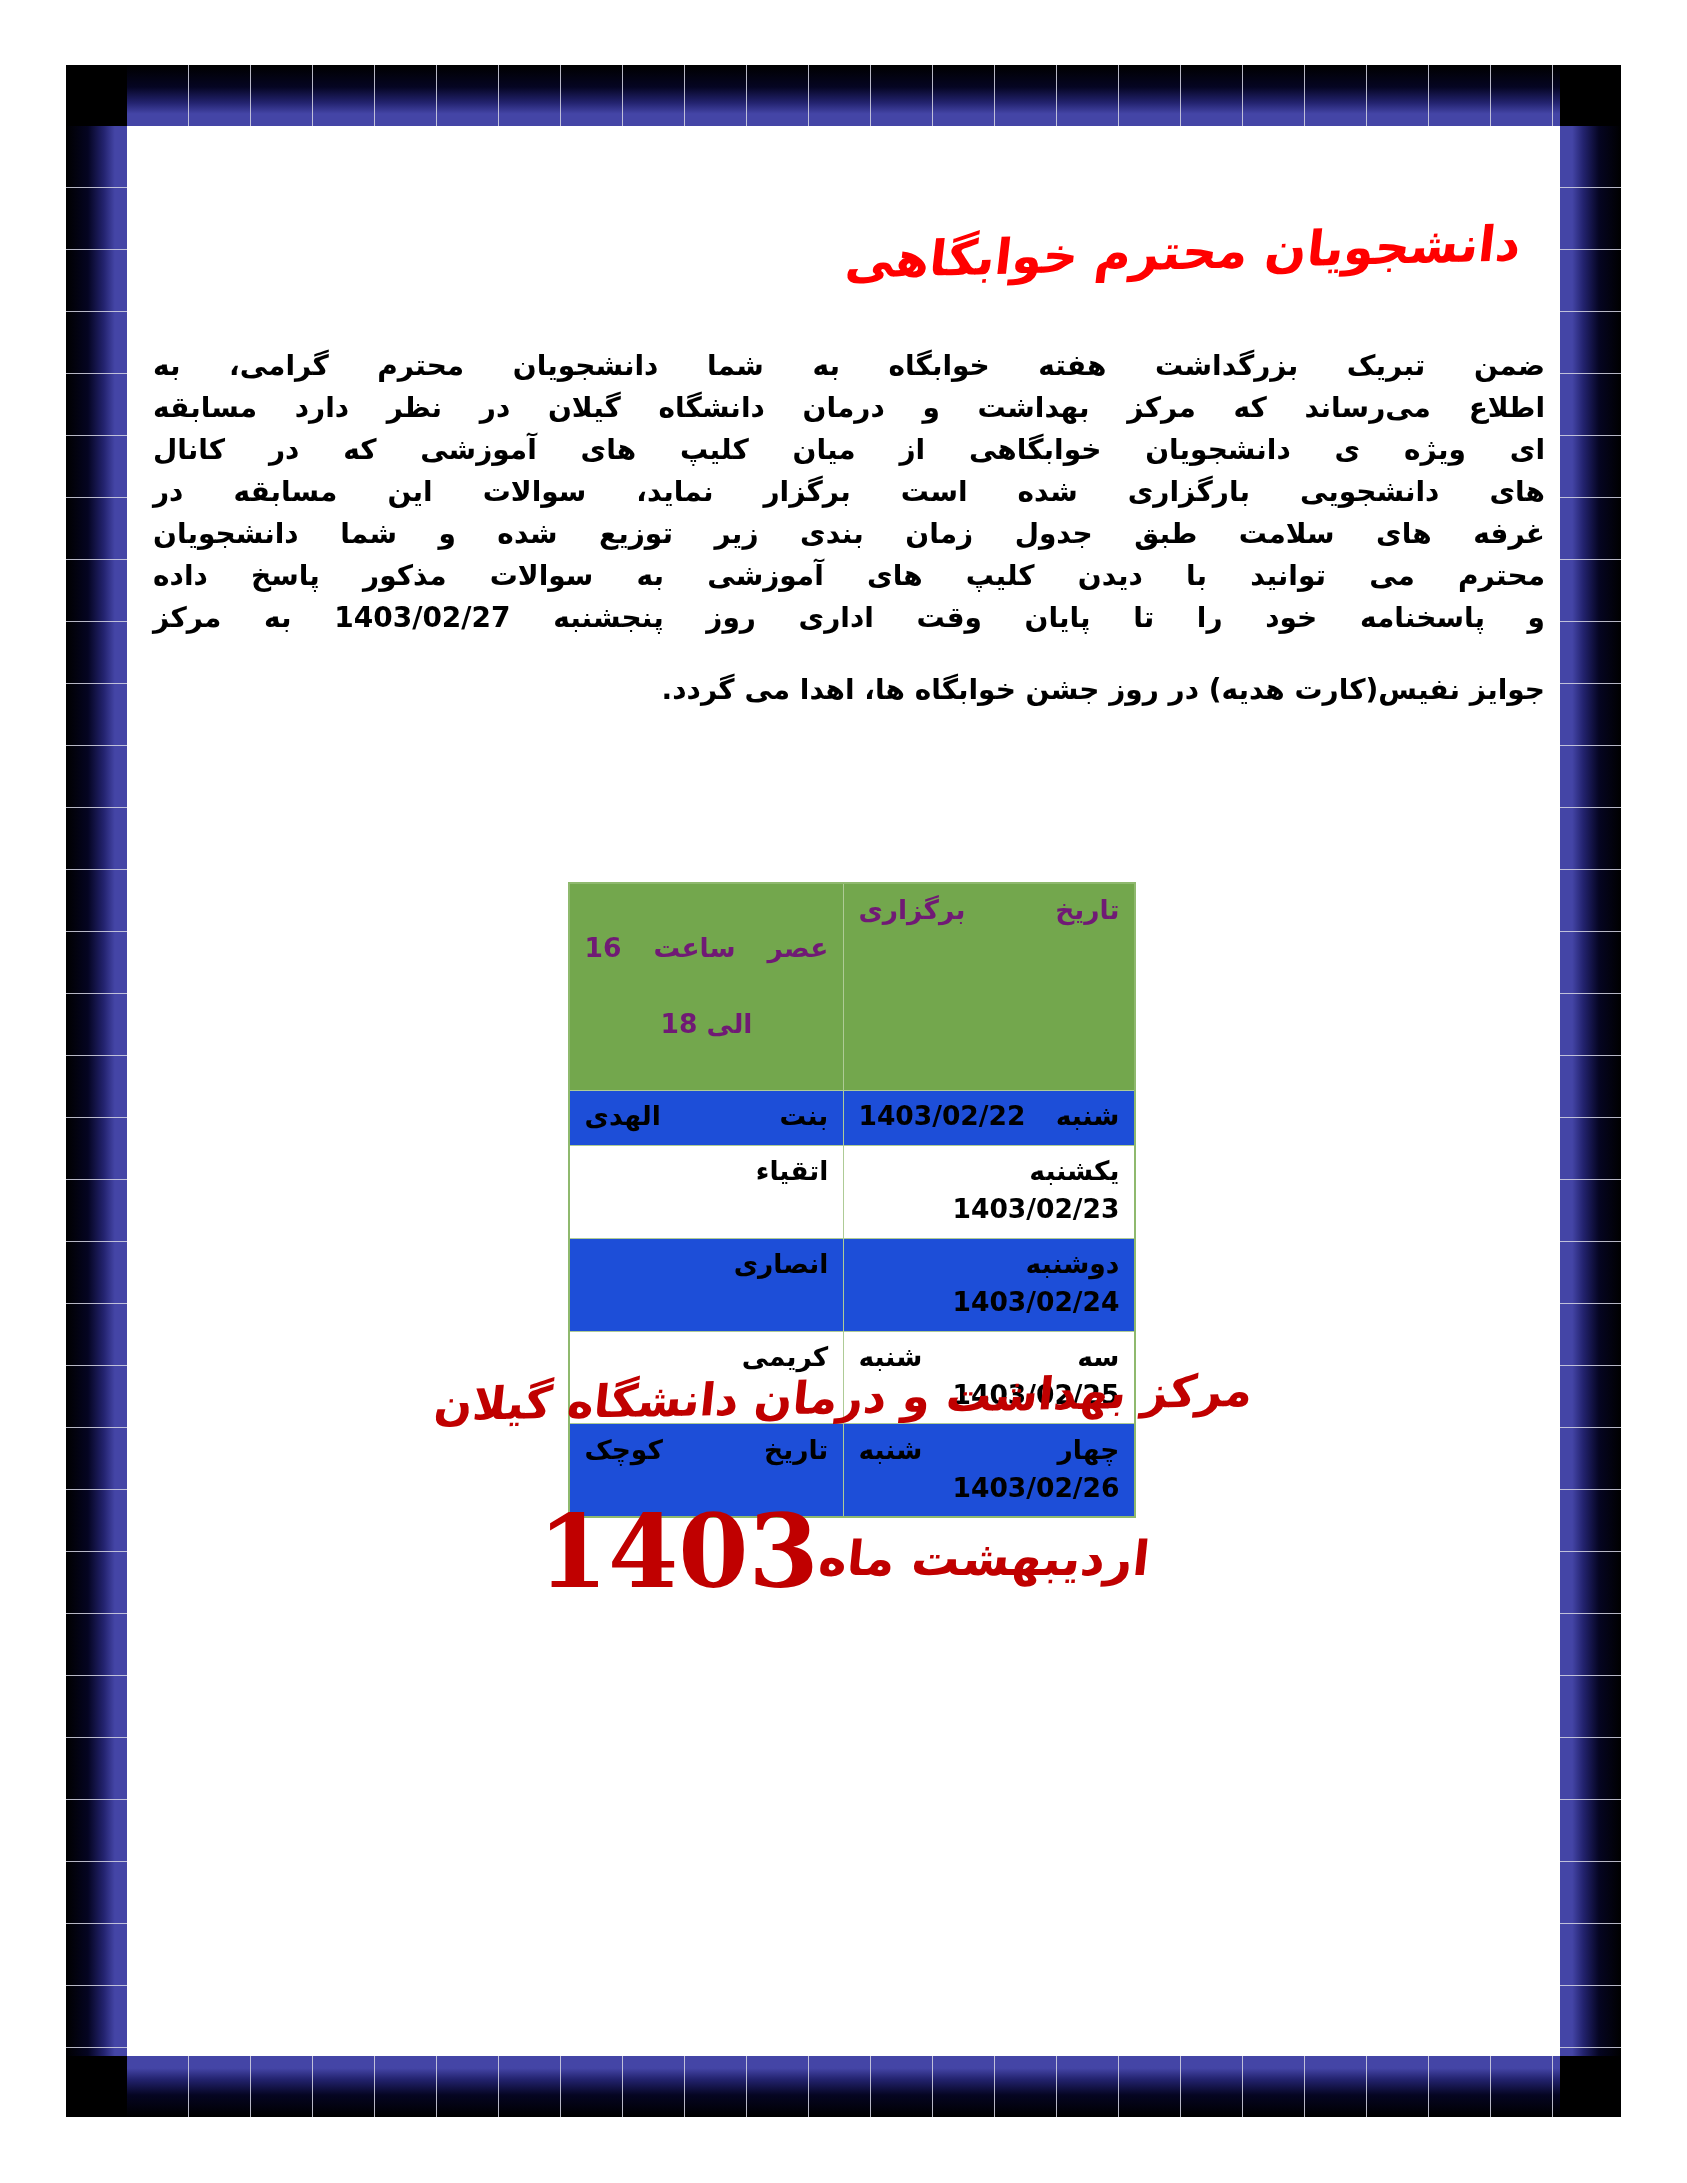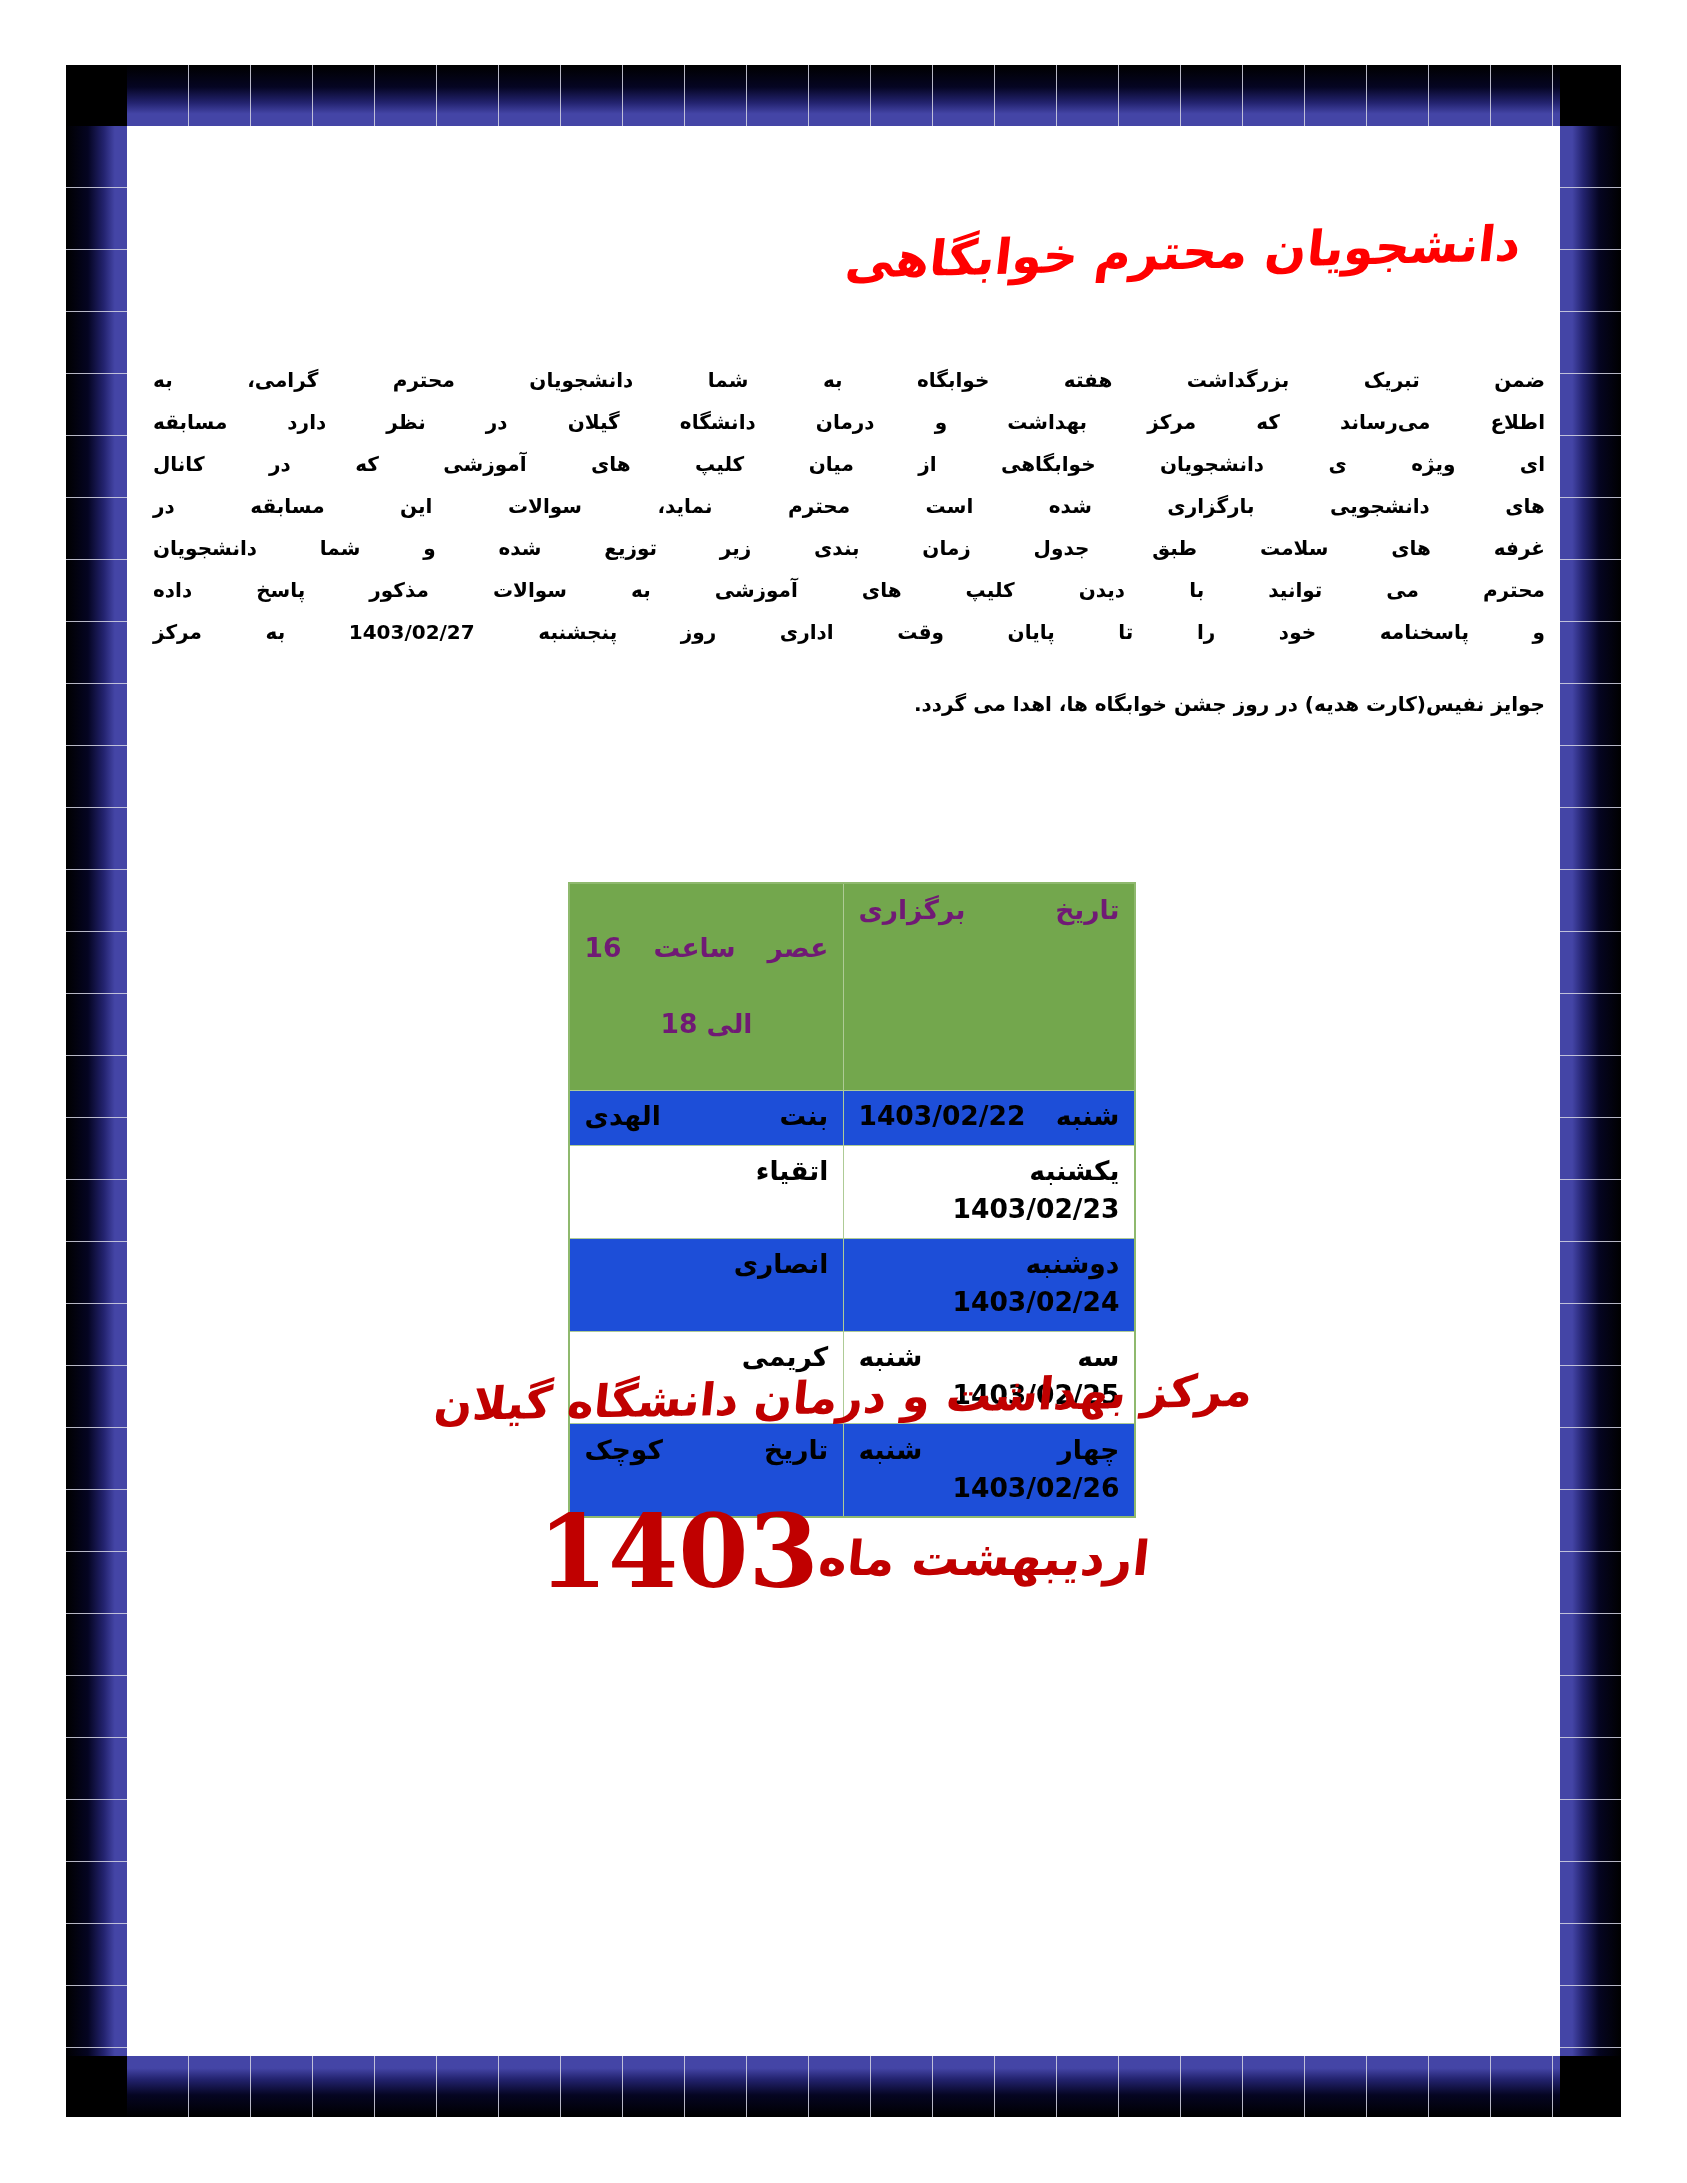--- a/index.html
+++ b/index.html
@@ -39,23 +39,23 @@
     position:absolute;top:224px;right:167px;
     direction:rtl;
     color:#ff0000;
     font-size:49px;font-weight:bold;
     transform:skewX(-8deg) rotate(-1.5deg);
     white-space:nowrap;
   }
 
   
   .para{
-    position:absolute;left:153px;top:359px;width:1392px;
+    position:absolute;left:153px;top:345px;width:1392px;
     direction:rtl;color:#000;
-    font-size:20px;font-weight:bold;
+    font-size:28px;font-weight:bold;
   }
   .para .pline{
     text-align:justify;text-align-last:justify;
     line-height:42px;height:42px;overflow:visible;
   }
   .para .pline.last{text-align-last:right;margin-top:30px;}
 
   
   table.schedule{
     position:absolute;left:568px;top:882px;
@@ -113,21 +113,21 @@
     <div class="corner bl"></div>
     <div class="corner br"></div>
   </div>
 
   <div class="heading">دانشجویان محترم خوابگاهی</div>
 
   <div class="para">
       <div class="pline">ضمن تبریک بزرگداشت هفته خوابگاه به شما دانشجویان محترم گرامی، به</div>
       <div class="pline">اطلاع می‌رساند که مرکز بهداشت و درمان دانشگاه گیلان در نظر دارد مسابقه</div>
       <div class="pline">ای  ویژه ی دانشجویان خوابگاهی از میان کلیپ های آموزشی که در کانال</div>
-      <div class="pline">های دانشجویی بارگزاری شده است محترم نماید، سوالات این مسابقه در</div>
+      <div class="pline">های دانشجویی بارگزاری شده است برگزار نماید، سوالات این مسابقه در</div>
       <div class="pline">غرفه های سلامت طبق جدول زمان بندی زیر توزیع شده و شما دانشجویان</div>
       <div class="pline">محترم می توانید با دیدن کلیپ های آموزشی به سوالات مذکور پاسخ داده</div>
       <div class="pline">و پاسخنامه خود را تا پایان وقت اداری روز پنجشنبه 1403/02/27 به مرکز</div>
       <div class="pline last">جوایز نفیس(کارت هدیه)  در روز جشن خوابگاه ها، اهدا می گردد.</div>
     </div>
 
   <table class="schedule">
     <colgroup>
         <col class="c-date">
         <col class="c-dorm">

